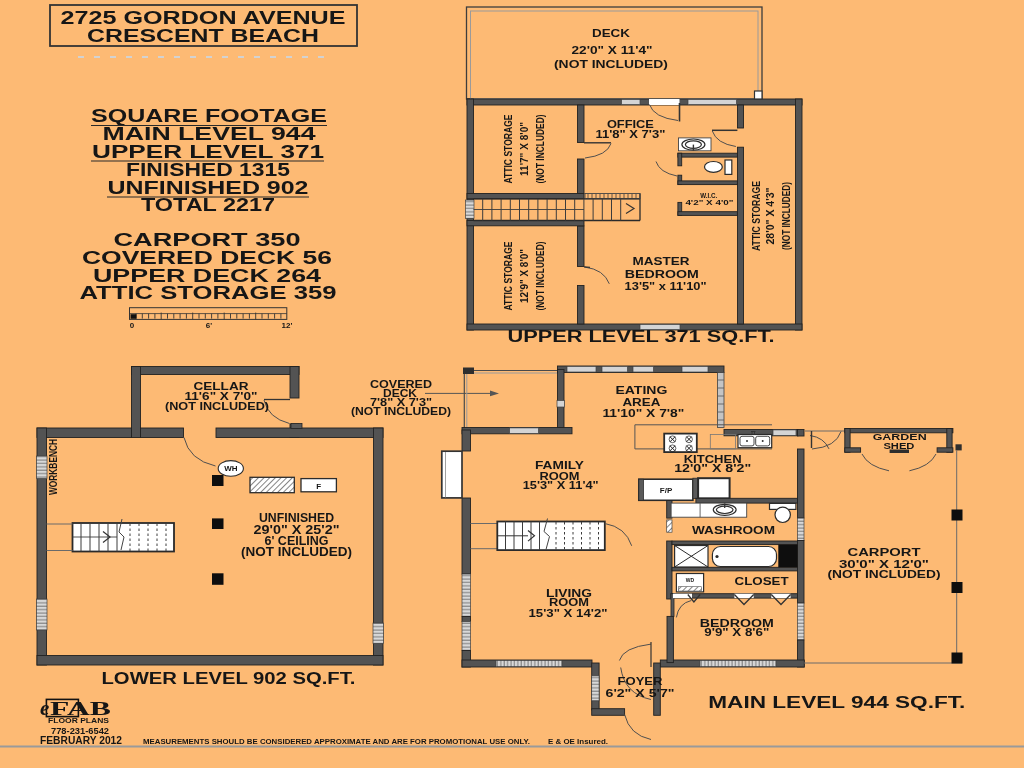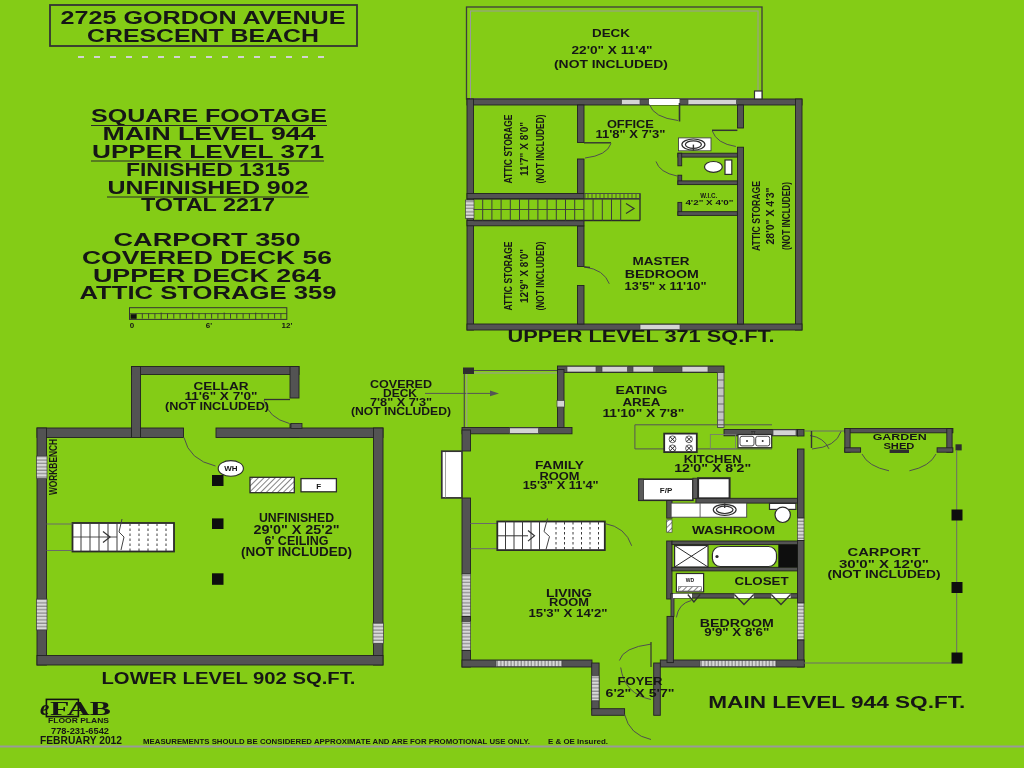--- a/index.html
+++ b/index.html
@@ -1,16 +1,16 @@
 <!DOCTYPE html>
 <html><head>
 <meta charset="utf-8">
 <style>
 html,body{margin:0;padding:0;background:#fff;}
-#page{width:1024px;height:768px;position:relative;overflow:hidden;background:#84cc16;}
+#page{width:1024px;height:768px;position:relative;overflow:hidden;background:#fdba74;}
 text{font-family:"Liberation Sans",sans-serif;fill:#161616;}
 .t{font-size:10px;font-weight:bold;text-anchor:middle;}
 .ts{font-size:8px;font-weight:bold;text-anchor:middle;}
 .tb{font-size:13px;font-weight:bold;text-anchor:middle;}
 .big{font-size:18px;font-weight:bold;text-anchor:middle;}
 .w{fill:#535353;stroke:#222;stroke-width:0.9;}
 .win{fill:#d4d4d4;stroke:#3f3f3f;stroke-width:0.7;}
 .dr{fill:none;stroke:#4f4f4f;stroke-width:1;}
 .fx{fill:#fff;stroke:#2c2c2c;stroke-width:1.2;}
 .thin{stroke:#6a6a6a;stroke-width:1;fill:none;}

